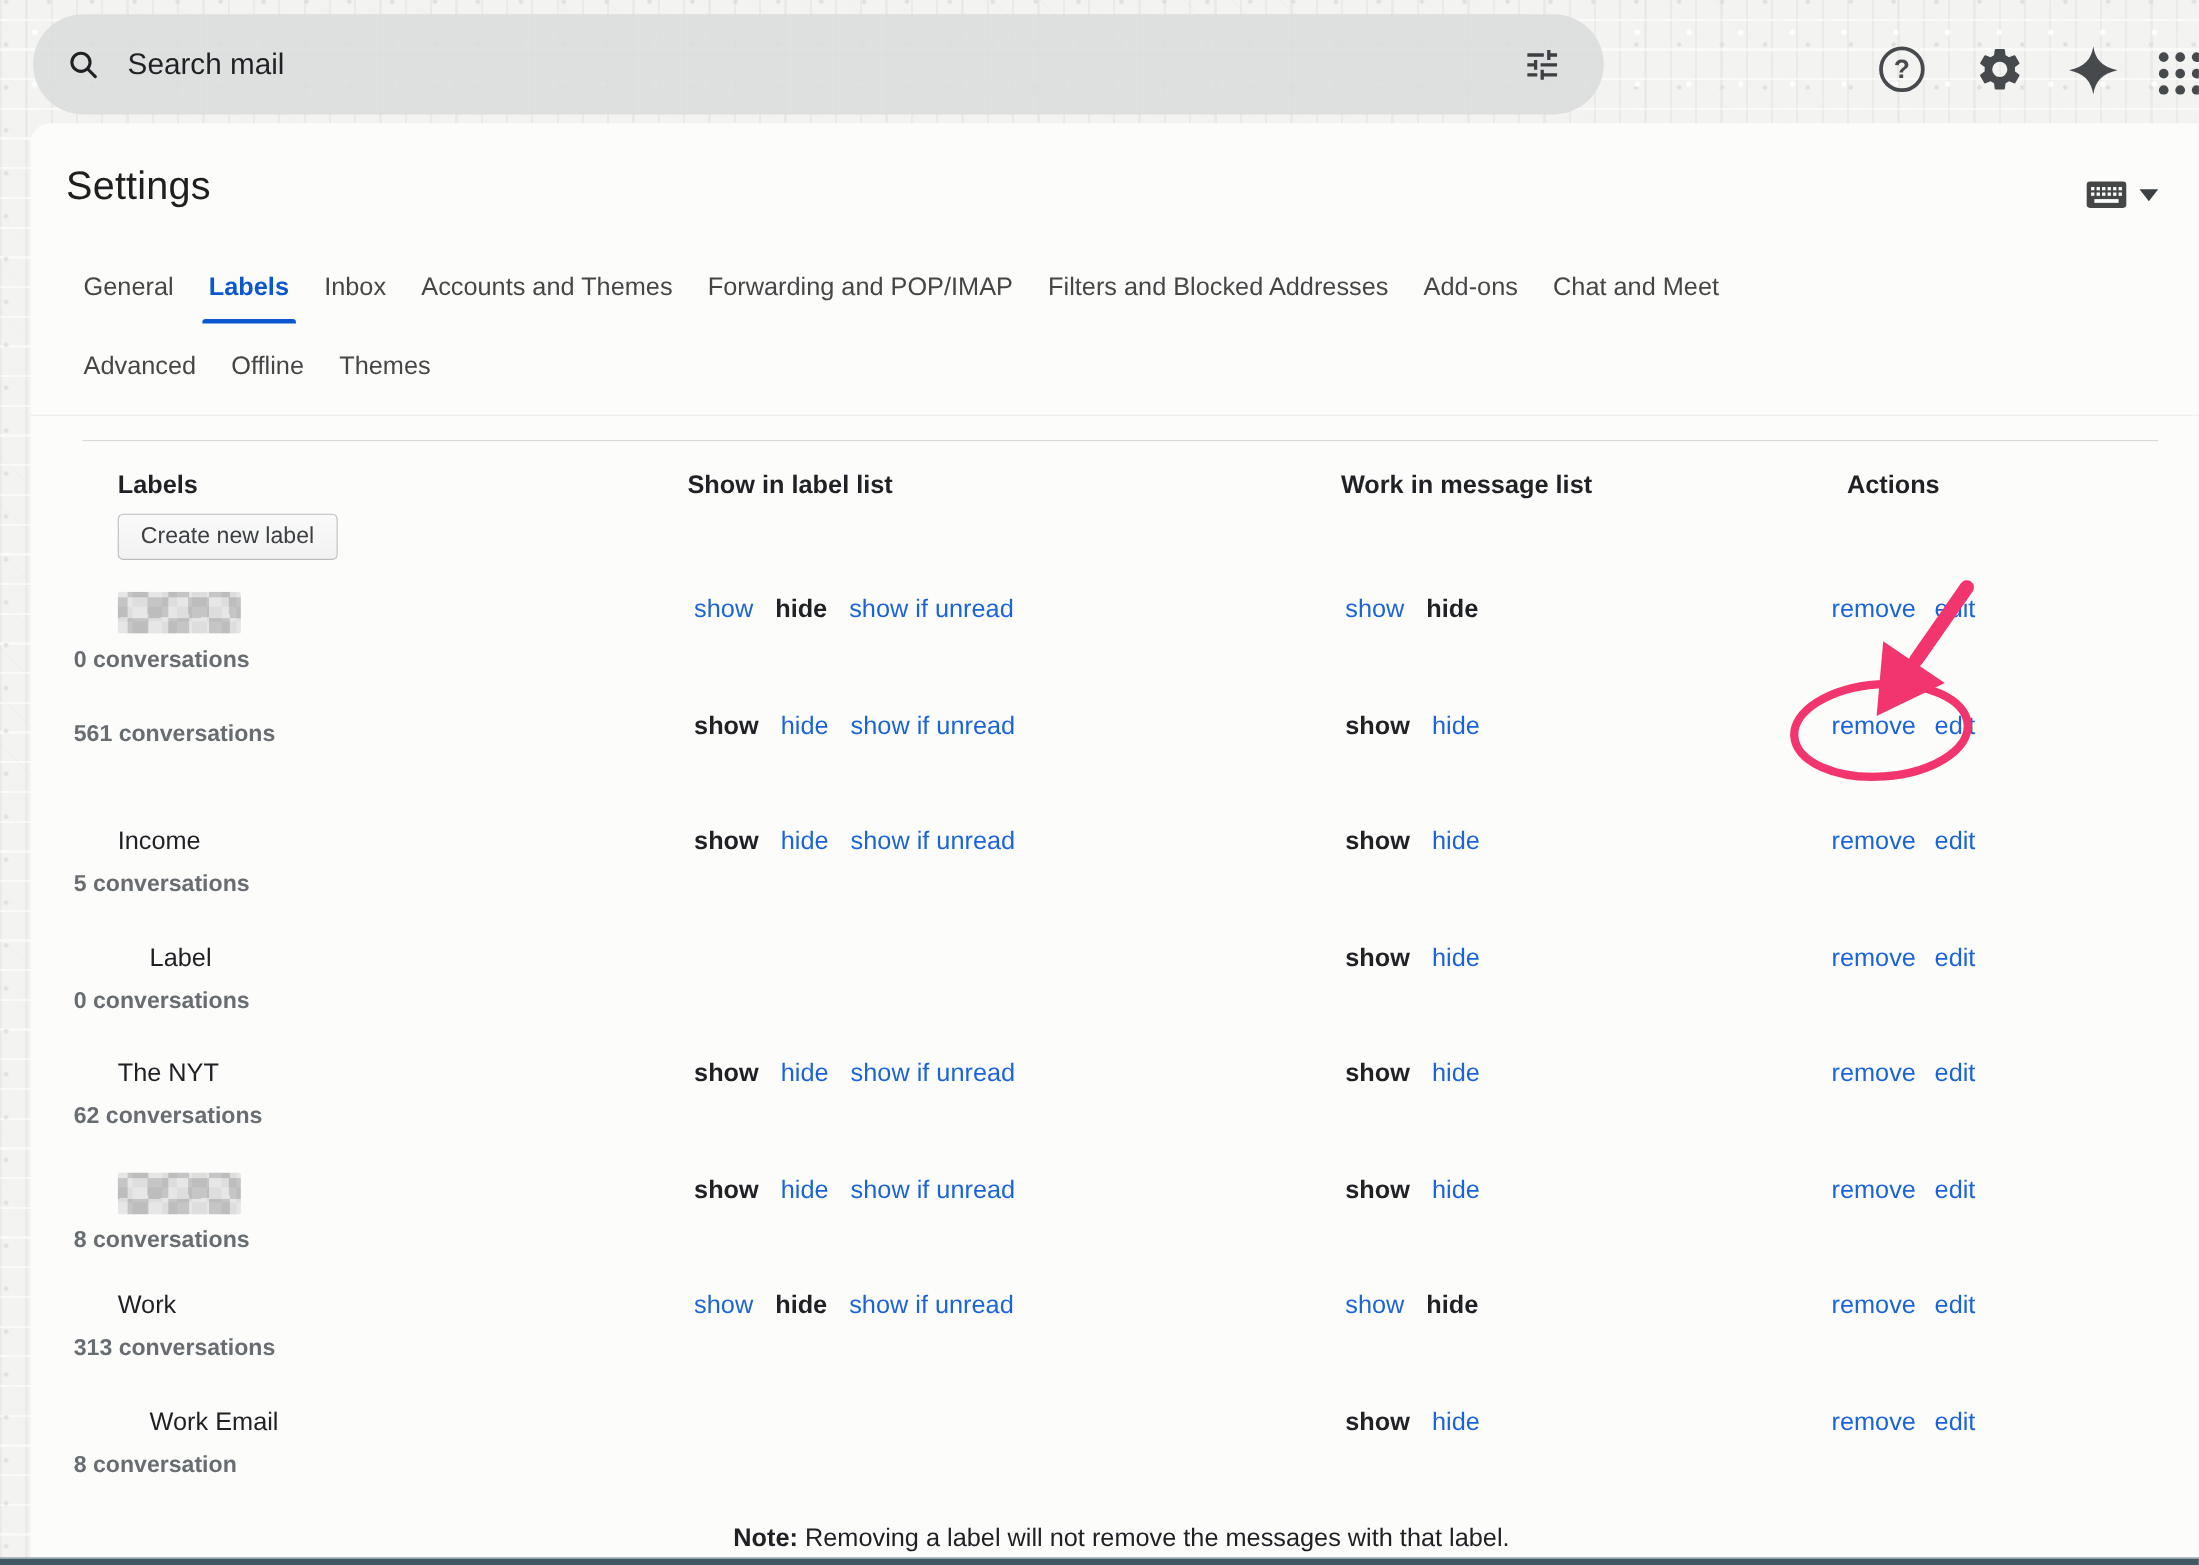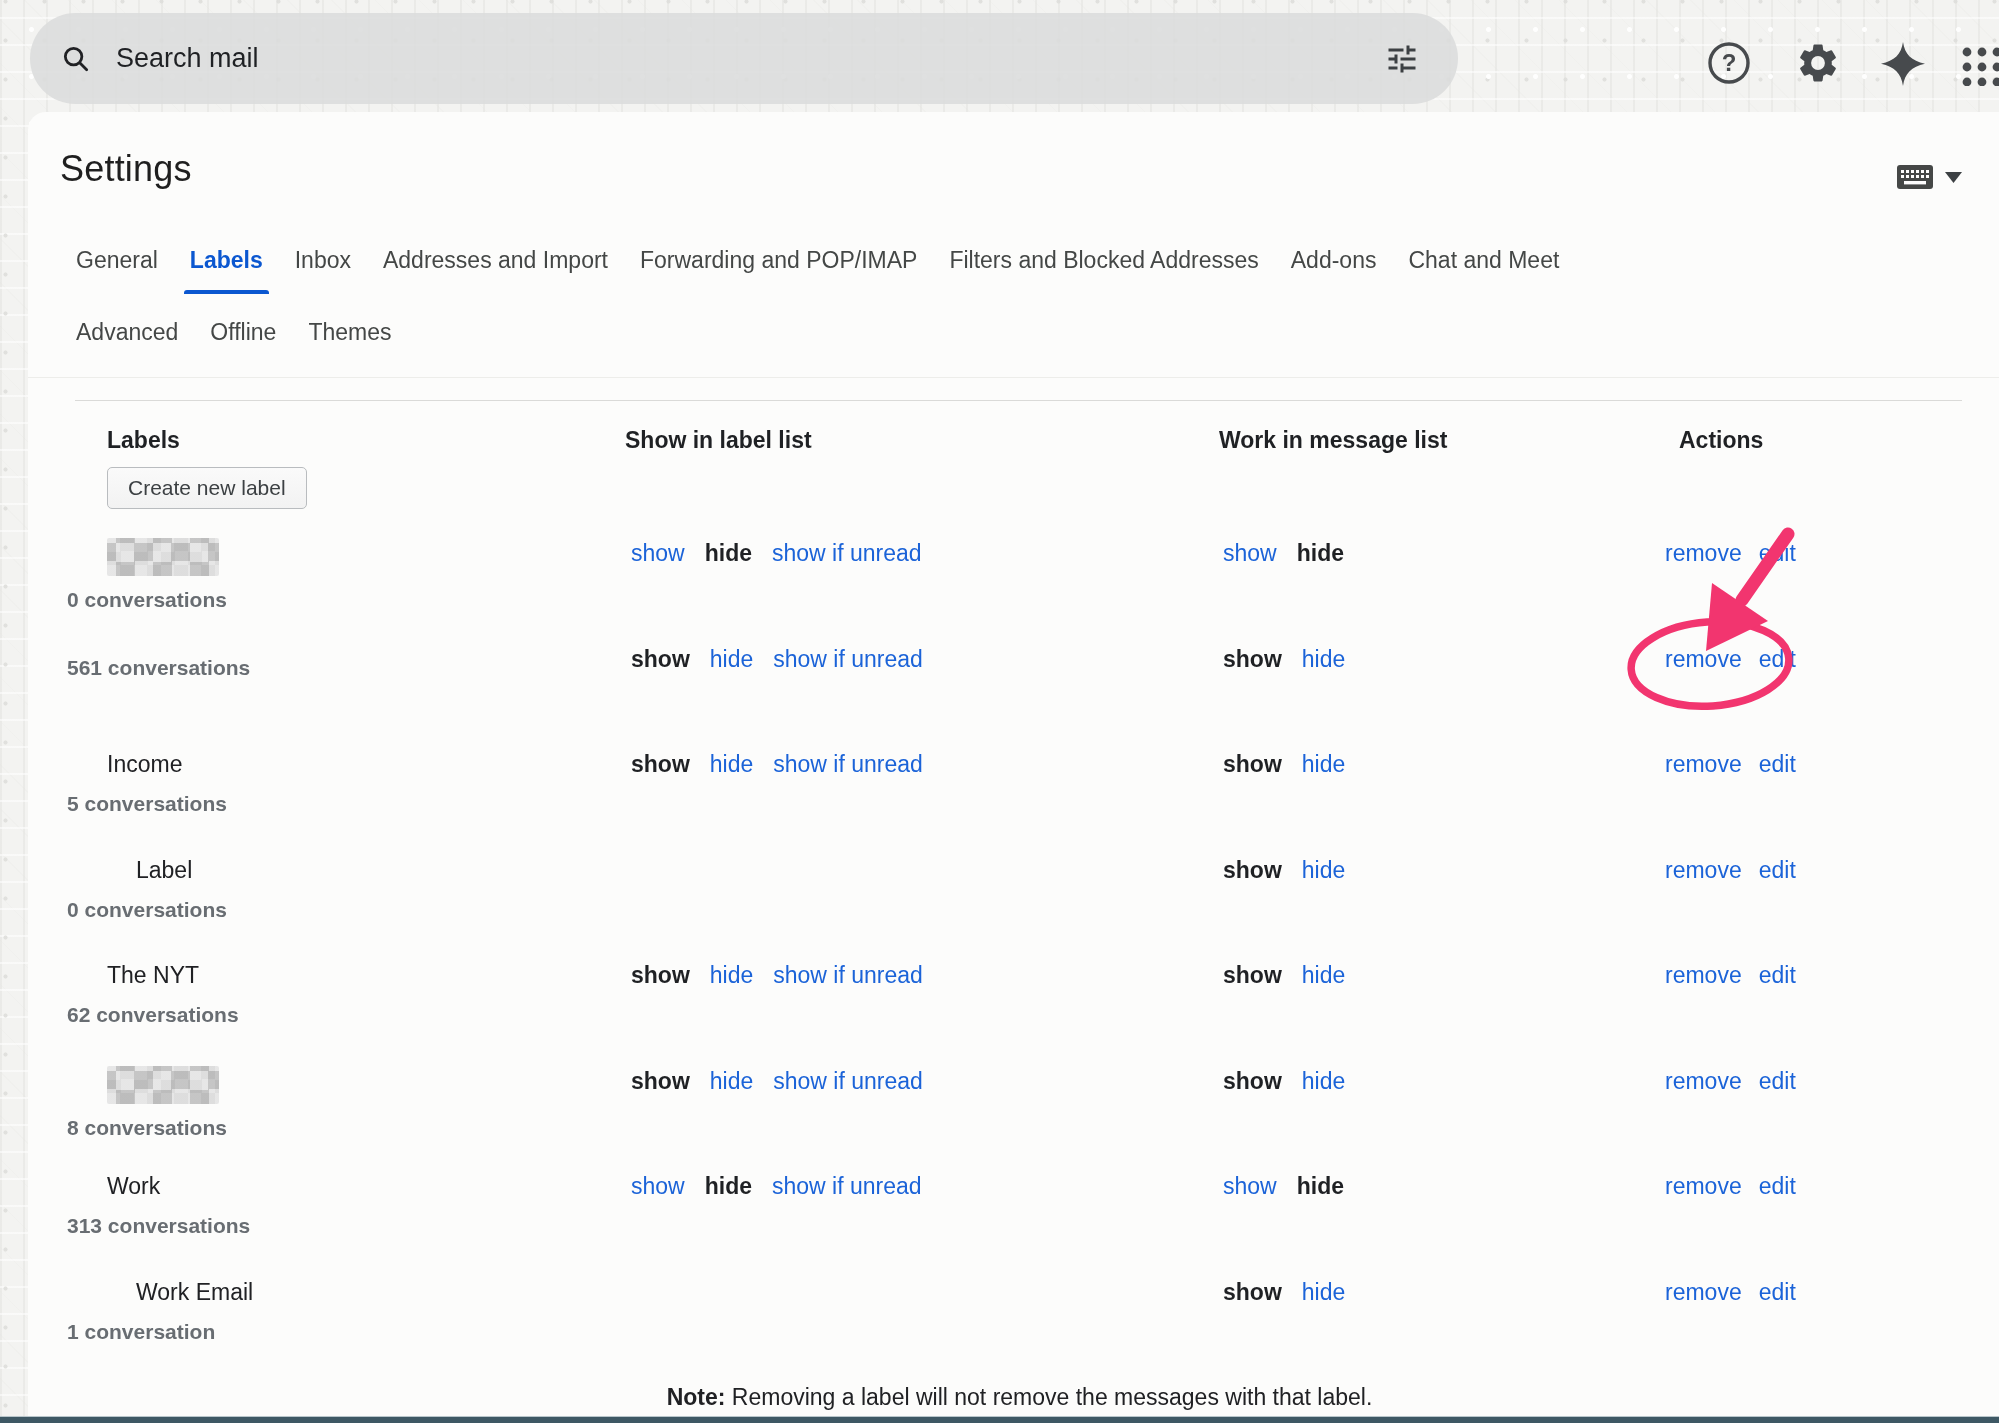--- a/index.html
+++ b/index.html
@@ -164,21 +164,21 @@
       <svg width="19" height="13" viewBox="0 0 19 13">
           <path d="M1 1h17l-8.5 11z" fill="#3c4043"></path>
         </svg>
     </span>
   </div>
 
   <div class="tabs tabs-row1" id="tabs-row1">
       <div class="tab">General</div>
       <div class="tab active">Labels</div>
       <div class="tab">Inbox</div>
-      <div class="tab">Addresses and Import</div>
+      <div class="tab">Accounts and Themes</div>
       <div class="tab">Forwarding and POP/IMAP</div>
       <div class="tab">Filters and Blocked Addresses</div>
       <div class="tab">Add-ons</div>
       <div class="tab">Chat and Meet</div>
     </div>
   <div class="tabs tabs-row2" id="tabs-row2">
       <div class="tab">Advanced</div>
       <div class="tab">Offline</div>
       <div class="tab">Themes</div>
     </div>
@@ -321,21 +321,21 @@
             <span class="opt-bold">hide</span>
           </div>
     <div class="opts c4">
             <a class="opt-link">remove</a>
             <a class="opt-link">edit</a>
           </div>
   </div>
         <div class="lgrid lrow indent">
     <div class="col1">
       <div class="cell-name">Work Email</div>
-      <div class="conv">1 conversation</div>
+      <div class="conv">8 conversation</div>
     </div>
     <div class="opts c2"></div>
     <div class="opts c3">
             <span class="opt-bold">show</span>
             <a class="opt-link">hide</a>
           </div>
     <div class="opts c4">
             <a class="opt-link">remove</a>
             <a class="opt-link">edit</a>
           </div>

